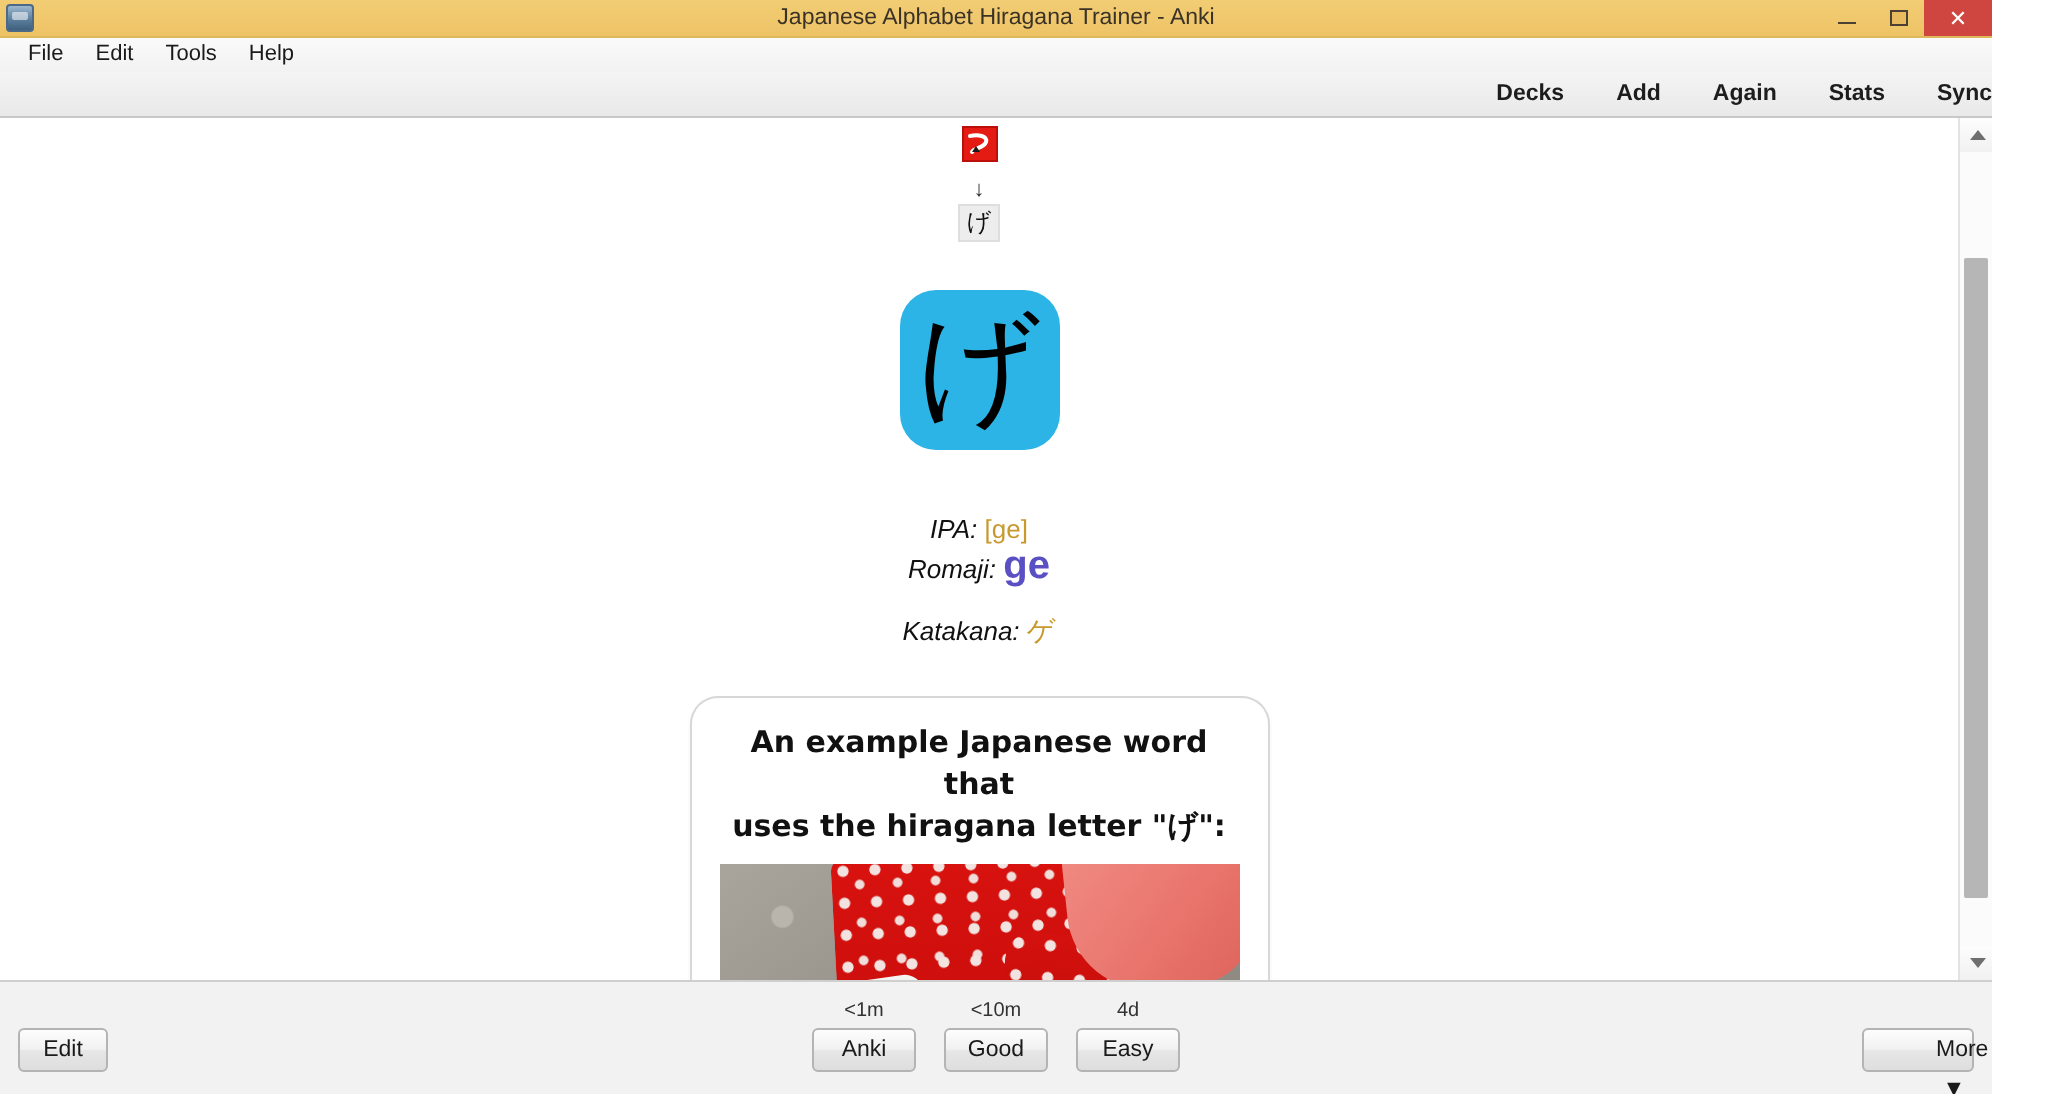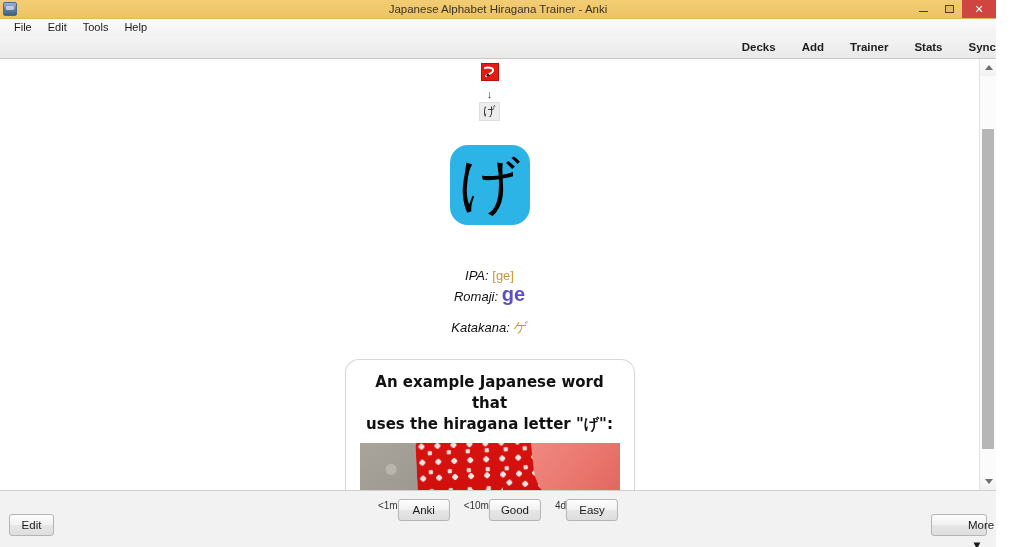--- a/index.html
+++ b/index.html
@@ -196,21 +196,21 @@
   }
   .kana-tile-char {
     font-family: "DejaVu Sans", sans-serif;
     font-size: 60px;
     line-height: 60px;
     color: #000000;
     margin-top: -2px;
   }
 
   .meta {
-    margin-top: 41px;
+    margin-top: 30px;
     font-size: 13px;
     color: #111111;
   }
   .meta-line { line-height: 19px; }
   .meta-label {
     font-style: italic;
     color: #111111;
   }
   .meta-ipa { color: #c8992f; }
   .meta-romaji {
@@ -368,22 +368,22 @@
   .answer-group {
     position: absolute;
     left: 50%;
     top: 8px;
     transform: translateX(-50%);
     display: flex;
     gap: 14px;
   }
   .answer-col {
     display: flex;
-    flex-direction: row;
-    align-items: flex-start;
+    flex-direction: column;
+    align-items: center;
   }
   .answer-interval {
     font-size: 10px;
     color: #333333;
     line-height: 13px;
     margin-bottom: 2px;
   }
   .answer-btn {
     width: 52px;
     height: 22px;
@@ -411,21 +411,21 @@
   <div class="menubar">
     <div class="menu-item">File</div>
     <div class="menu-item">Edit</div>
     <div class="menu-item">Tools</div>
     <div class="menu-item">Help</div>
   </div>
 
   <div class="navbar">
     <div class="nav-item">Decks</div>
     <div class="nav-item">Add</div>
-    <div class="nav-item">Trainer</div>
+    <div class="nav-item">Again</div>
     <div class="nav-item">Stats</div>
     <div class="nav-item">Sync</div>
   </div>
 
   <div class="content-wrap">
     <div class="card-area">
 
       <div class="stroke-row">
         <span class="stroke-badge">
           <svg width="16" height="16" viewBox="0 0 16 16" aria-hidden="true">

